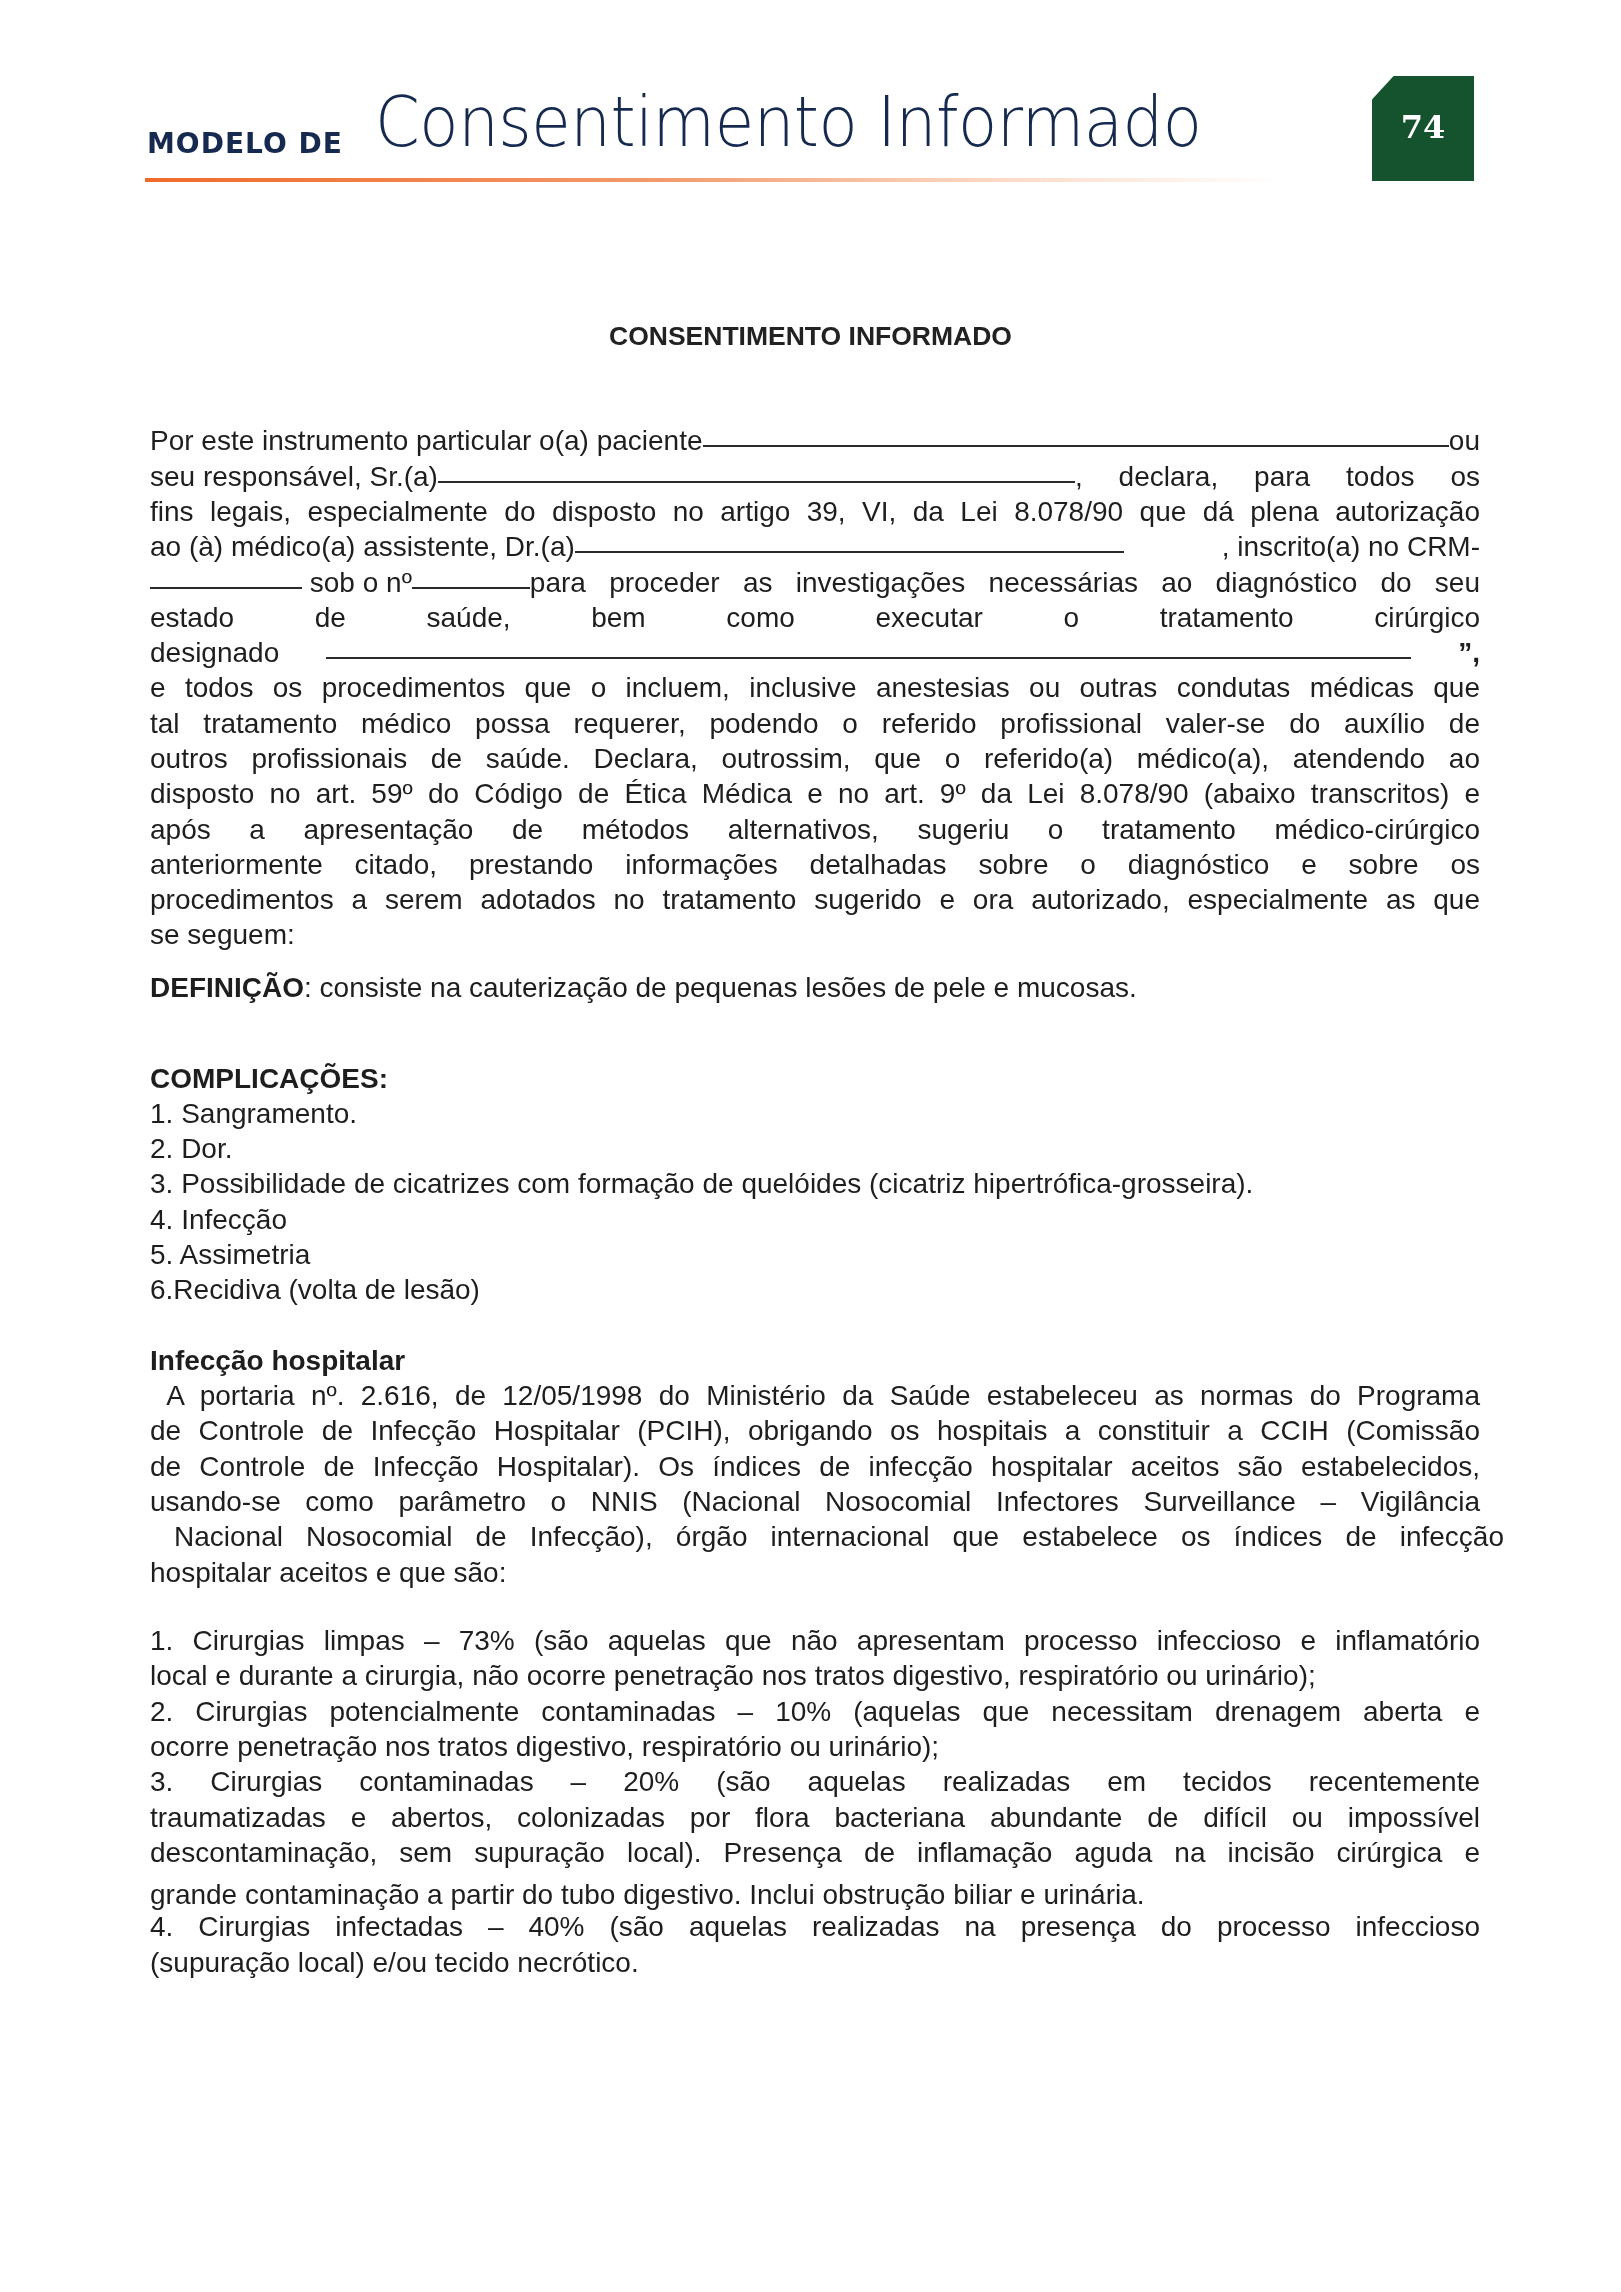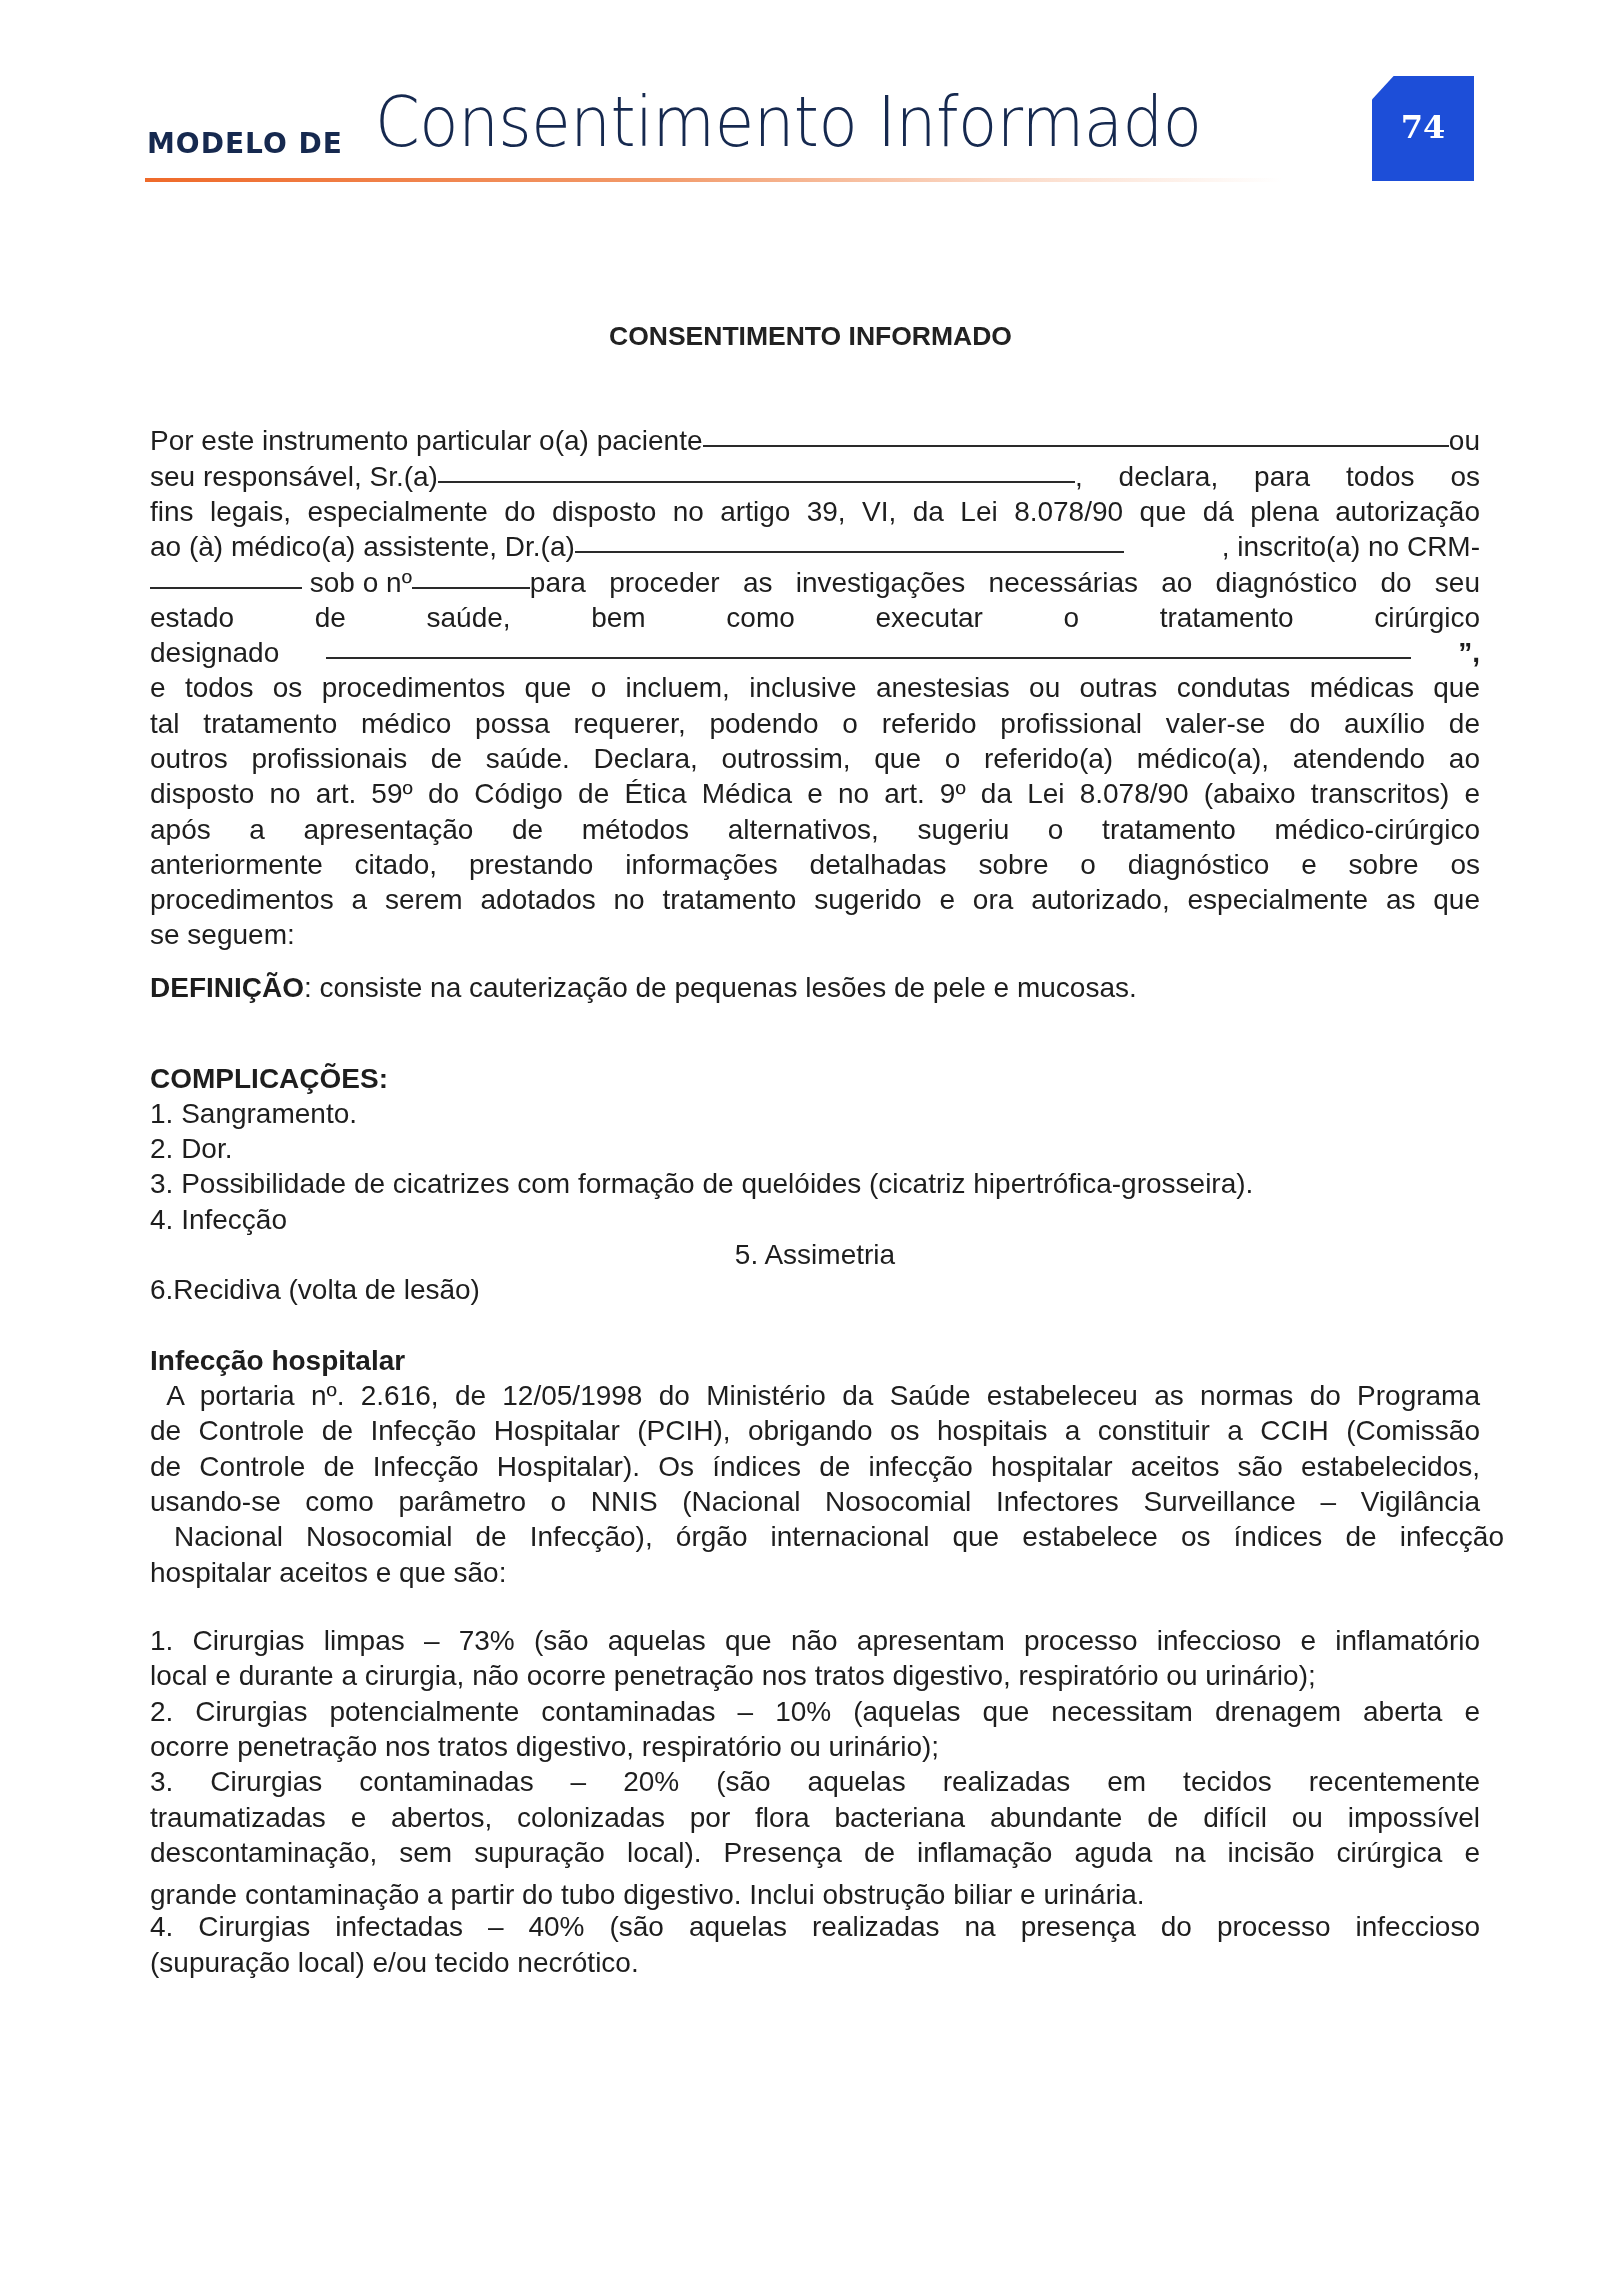--- a/index.html
+++ b/index.html
@@ -3,21 +3,21 @@
 <meta charset="utf-8">
 <style>
   html, body { margin:0; padding:0; background:#ffffff; }
   body { width:1621px; height:2293px; position:relative; overflow:hidden; font-family:"Liberation Sans", sans-serif; color:#1e1e1e; }
 
   .hdr { position:absolute; left:147px; top:90px; height:88px; width:1176px; }
   .hdr-small { position:absolute; left:0; top:37px; font-family:"DejaVu Sans", sans-serif; font-weight:bold; font-size:28px; letter-spacing:1px; color:#16294f; }
   .hdr-big { position:absolute; left:228px; top:-7.8px; font-family:"DejaVu Sans", sans-serif; font-weight:200; font-size:69px; letter-spacing:-0.5px; color:#16294f; transform:scaleX(0.93); transform-origin:left; }
   .hdr-rule { position:absolute; left:145px; top:178px; width:1137px; height:3.9px; background:linear-gradient(to right, #ef6a2a 0%, #f29a6a 45%, #fbd9c6 75%, rgba(255,255,255,0) 100%); }
 
-  .badge { position:absolute; left:1372px; top:76px; width:102px; height:105px; background:#1d4ed8; clip-path:polygon(21.6px 0, 100% 0, 100% 100%, 0 100%, 0 23.5px); display:flex; align-items:center; justify-content:center; }
+  .badge { position:absolute; left:1372px; top:76px; width:102px; height:105px; background:#14532d; clip-path:polygon(21.6px 0, 100% 0, 100% 100%, 0 100%, 0 23.5px); display:flex; align-items:center; justify-content:center; }
   .badge span { color:#ffffff; font-family:"DejaVu Serif", serif; font-weight:bold; font-size:32px; margin-top:-3.9px; }
 
   .title { position:absolute; left:0; width:1621px; top:321px; text-align:center; font-weight:bold; font-size:26.5px; color:#222; }
 
   .line { position:absolute; left:150px; width:1330px; font-size:28px; line-height:35px; white-space:nowrap; color:#1e1e1e; }
   .just { text-align:justify; text-align-last:justify; white-space:normal; }
   .blank { display:inline-block; border-bottom:2px solid #2a2a2a; height:21.6px; vertical-align:baseline; }
   b, .b { font-weight:bold; }
 </style>
 </head>
@@ -75,21 +75,21 @@
 
 <div class="line" style="top:970px;">
   <span class="b">DEFINIÇÃO</span><span>: consiste na cauterização de pequenas lesões de pele e mucosas.</span>
 </div>
 
 <div class="line b" style="top:1061px;">COMPLICAÇÕES:</div>
 <div class="line" style="top:1096px;">1. Sangramento.</div>
 <div class="line" style="top:1131px;">2. Dor.</div>
 <div class="line" style="top:1166px;">3. Possibilidade de cicatrizes com formação de quelóides (cicatriz hipertrófica-grosseira).</div>
 <div class="line" style="top:1202px;">4. Infecção</div>
-<div class="line" style="top:1237px;text-align:center;">5. Assimetria</div>
+<div class="line" style="top:1237px;">5. Assimetria</div>
 <div class="line" style="top:1272px;">6.Recidiva (volta de lesão)</div>
 
 <div class="line b" style="top:1343px;">Infecção hospitalar</div>
 <div class="line just" style="top:1378px; white-space:pre-wrap;"> A portaria nº. 2.616, de 12/05/1998 do Ministério da Saúde estabeleceu as normas do Programa</div>
 <div class="line just" style="top:1413px;">de Controle de Infecção Hospitalar (PCIH), obrigando os hospitais a constituir a CCIH (Comissão</div>
 <div class="line just" style="top:1449px;">de Controle de Infecção Hospitalar). Os índices de infecção hospitalar aceitos são estabelecidos,</div>
 <div class="line just" style="top:1484px;">usando-se como parâmetro o NNIS (Nacional Nosocomial Infectores Surveillance – Vigilância</div>
 <div class="line just" style="top:1519px;margin-left:24px;">Nacional Nosocomial de Infecção), órgão internacional que estabelece os índices de infecção</div>
 <div class="line" style="top:1555px;">hospitalar aceitos e que são:</div>
 

